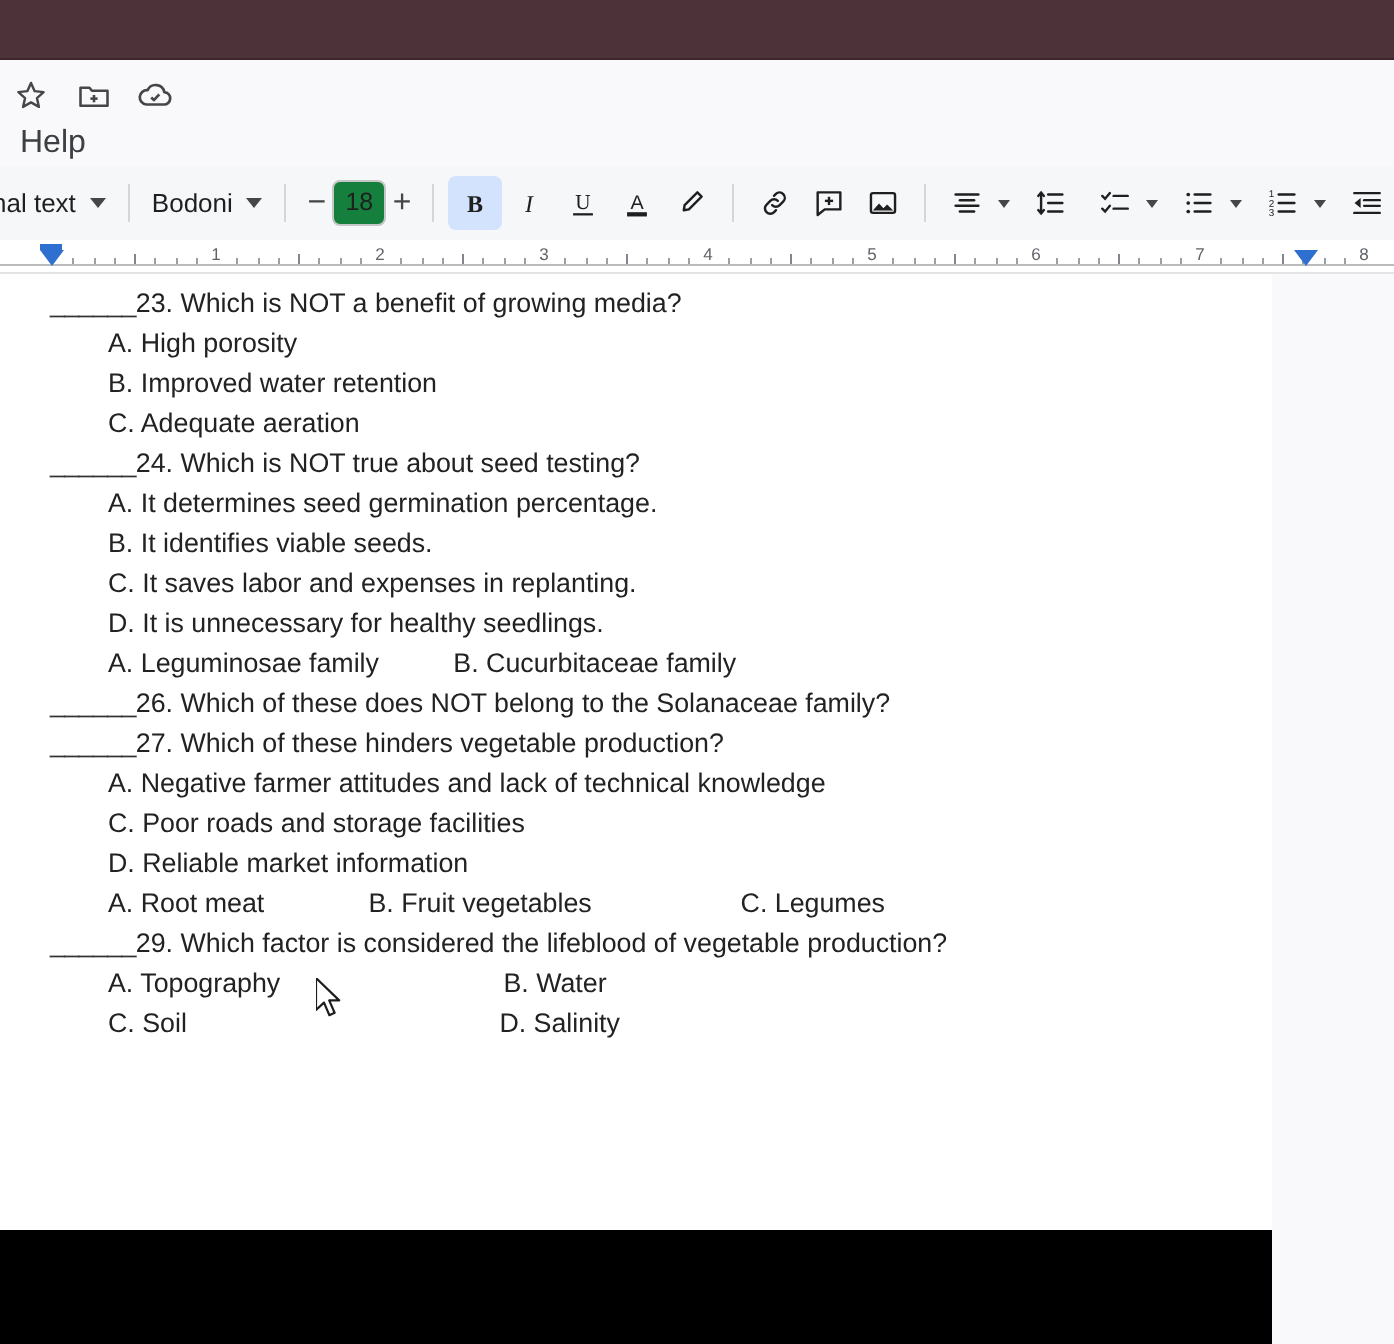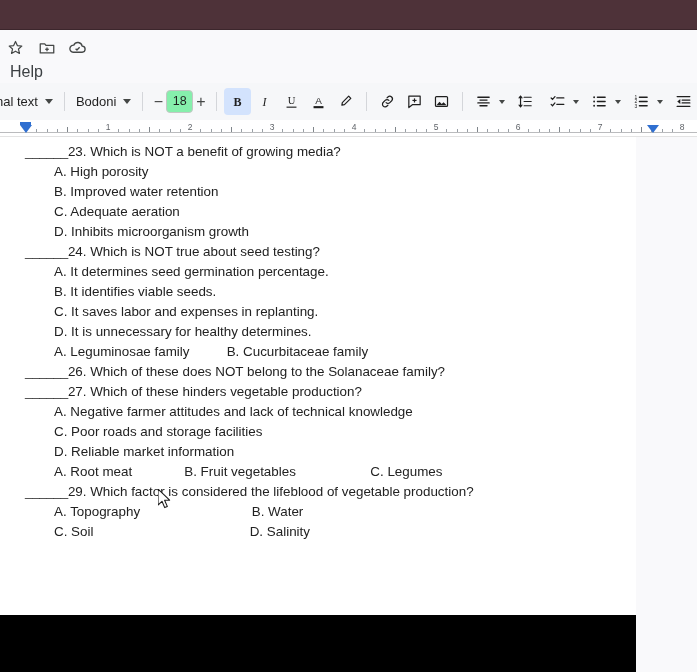--- a/index.html
+++ b/index.html
@@ -112,21 +112,21 @@
     flex: 0 0 auto;
   }
   .tb-btn.active {
     background: #d3e3fd;
   }
   .tb-btn svg { display: block; }
   .fontsize-box {
     width: 33px; height: 23px;
     border: 1px solid #c4c7c5;
     border-radius: 4px;
-    background: #86efac;
+    background: #15803d;
     font-size: 12.5px;
     color: #1f1f1f;
     text-align: center;
     line-height: 21px;
     cursor: text;
   }
   .pm-btn {
     width: 20px; height: 22px;
     display: flex; align-items: center; justify-content: center;
     font-size: 16px; color: #444746;
@@ -498,26 +498,25 @@
     <div class="indent-marker" style="left:20px;"></div>
     <div class="indent-marker" style="left:647px;"></div>
   </div>
 
   <div class="docarea">
     <div class="page" id="page">
         <div class="q stem"><span class="blank">______</span><span>23. Which is NOT a benefit of growing media?</span></div>
         <div class="q opt"><span>A. High porosity</span></div>
         <div class="q opt"><span>B. Improved water retention</span></div>
         <div class="q opt"><span>C. Adequate aeration</span></div>
-        <div class="q opt"><span>D. Inhibits microorganism growth</span></div>
         <div class="q stem"><span class="blank">______</span><span>24. Which is NOT true about seed testing?</span></div>
         <div class="q opt"><span>A. It determines seed germination percentage.</span></div>
         <div class="q opt"><span>B. It identifies viable seeds.</span></div>
         <div class="q opt"><span>C. It saves labor and expenses in replanting.</span></div>
-        <div class="q opt"><span>D. It is unnecessary for healthy determines.</span></div>
+        <div class="q opt"><span>D. It is unnecessary for healthy seedlings.</span></div>
         <div class="q opt"><span>A. Leguminosae family          B. Cucurbitaceae family</span></div>
         <div class="q stem"><span class="blank">______</span><span>26. Which of these does NOT belong to the Solanaceae family?</span></div>
         <div class="q stem"><span class="blank">______</span><span>27. Which of these hinders vegetable production?</span></div>
         <div class="q opt"><span>A. Negative farmer attitudes and lack of technical knowledge</span></div>
         <div class="q opt"><span>C. Poor roads and storage facilities</span></div>
         <div class="q opt"><span>D. Reliable market information</span></div>
         <div class="q opt"><span>A. Root meat              B. Fruit vegetables                    C. Legumes</span></div>
         <div class="q stem"><span class="blank">______</span><span>29. Which factor is considered the lifeblood of vegetable production?</span></div>
         <div class="q opt"><span>A. Topography                              B. Water</span></div>
         <div class="q opt"><span>C. Soil                                          D. Salinity</span></div>

